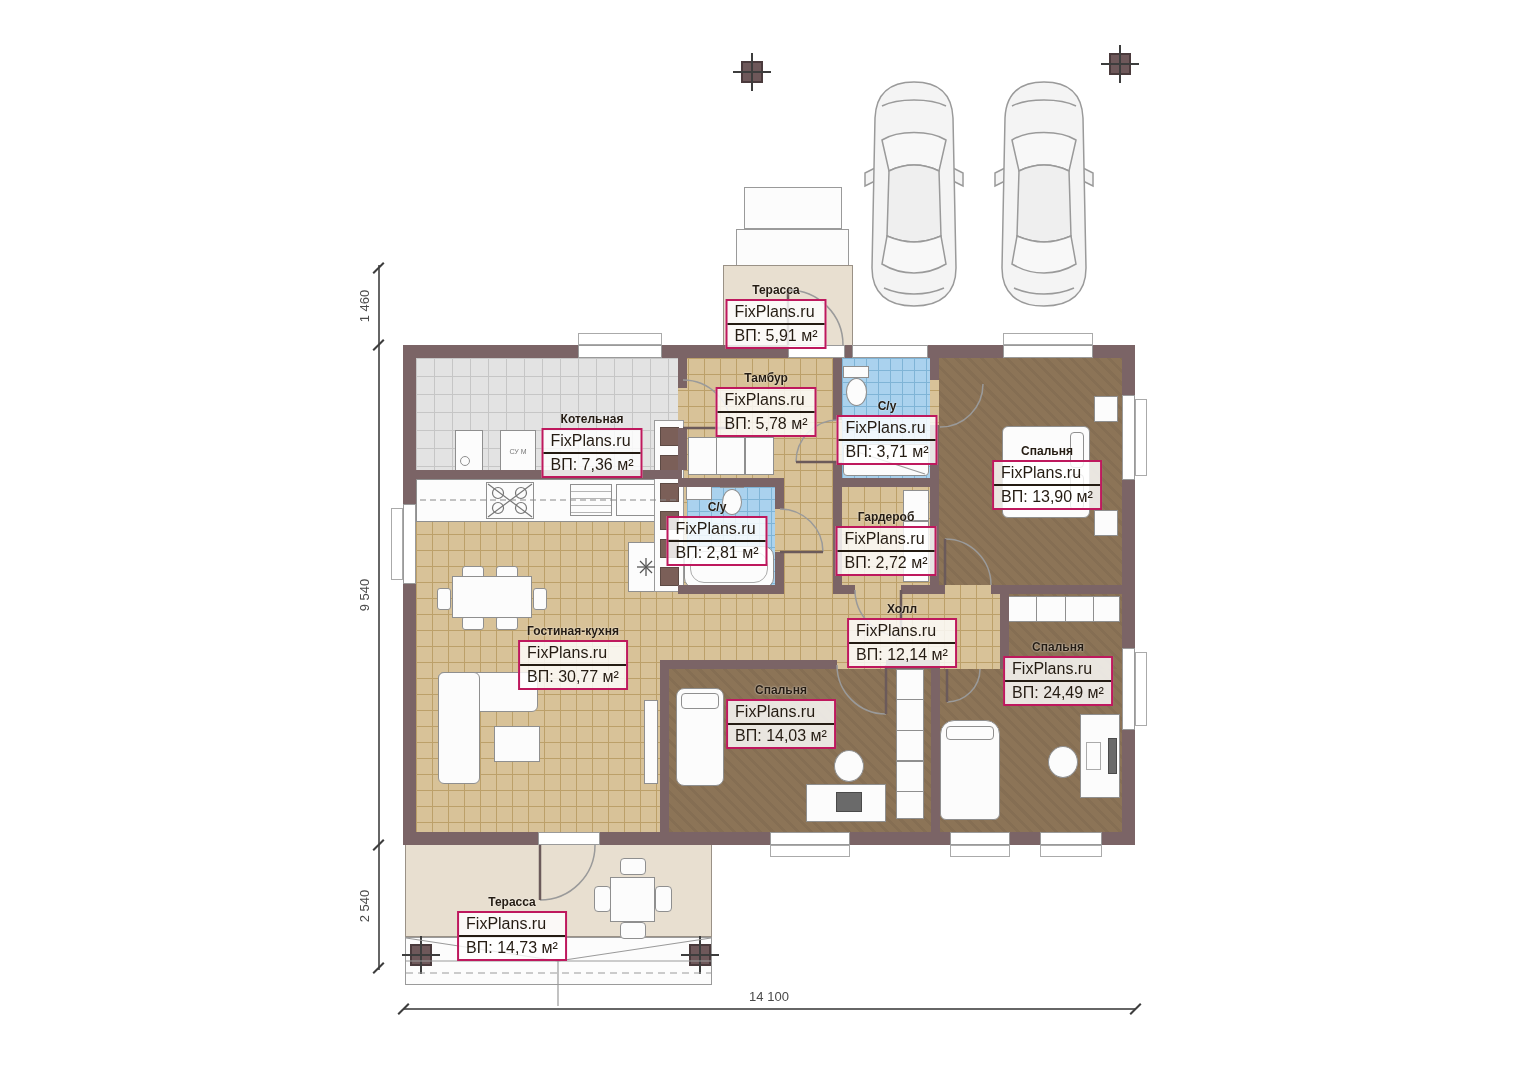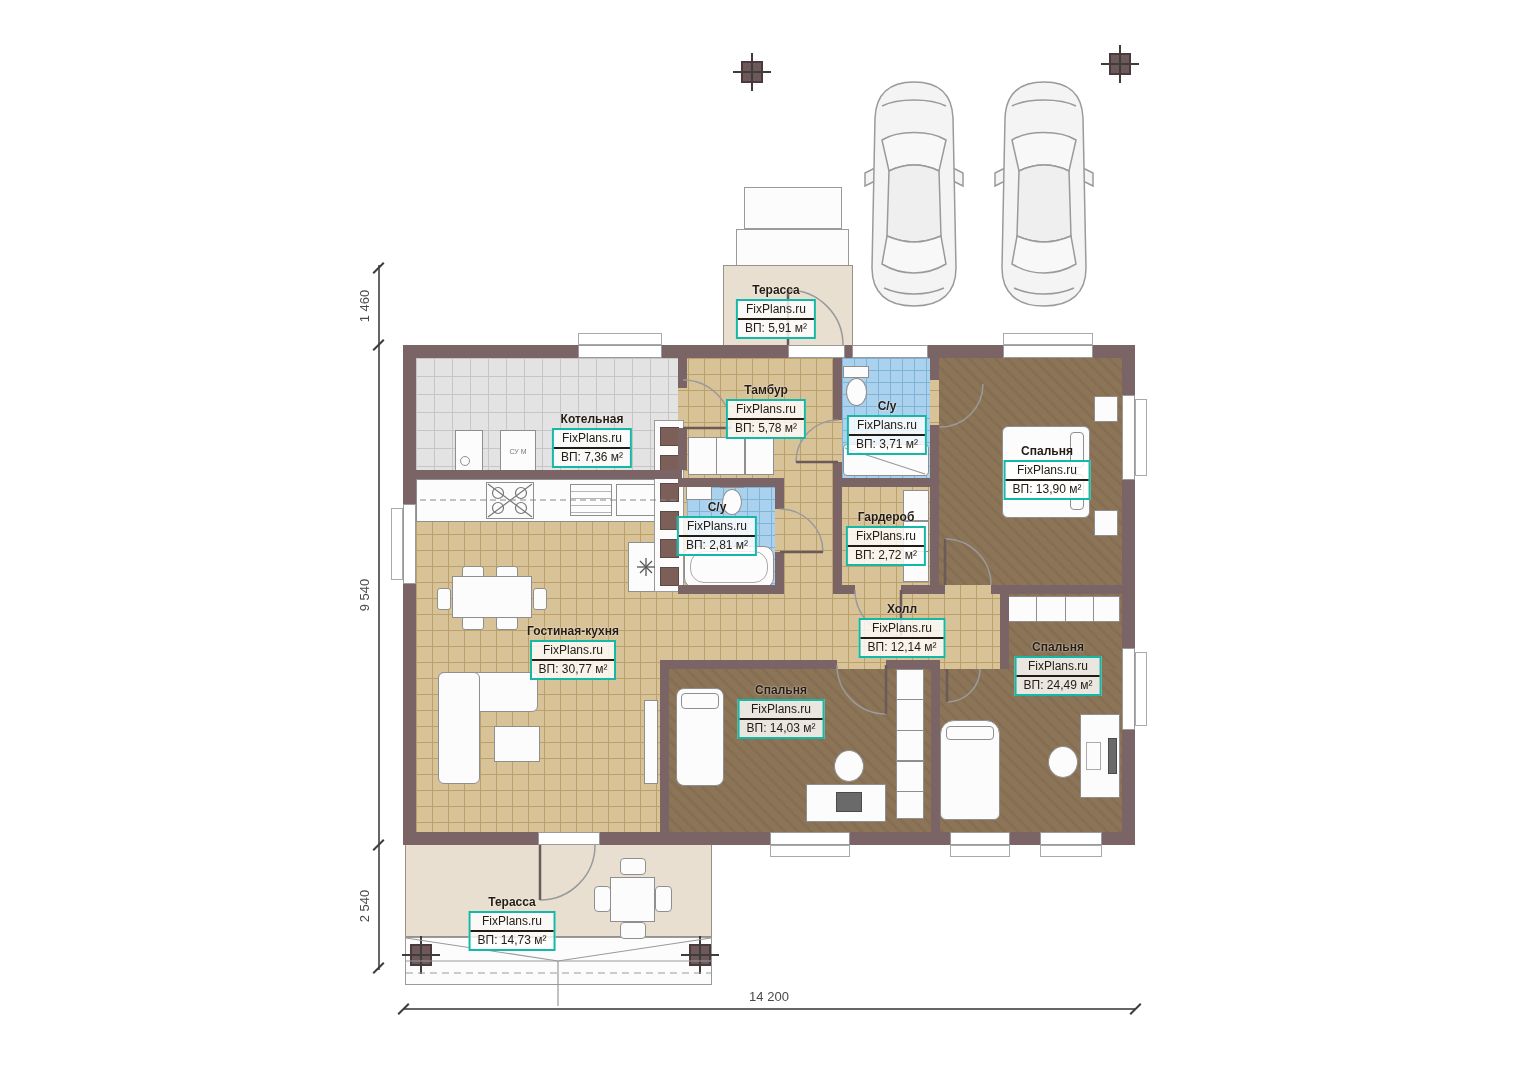--- a/index.html
+++ b/index.html
@@ -20,22 +20,22 @@
   .floor-brown{background-color:#8c7457;
     background-image:repeating-linear-gradient(45deg,rgba(0,0,0,0.05) 0 3px,transparent 3px 9px);}
   .outdoor{position:absolute;background:#e8dfd0;border:1.5px solid #9a9186;box-sizing:border-box;}
   .furn{position:absolute;background:#fcfcfc;border:1.5px solid #8f8f8f;box-sizing:border-box;}
   .window{position:absolute;background:#ffffff;border:1px solid #9a9a9a;box-sizing:border-box;}
   .sill{position:absolute;background:#ffffff;border:1px solid #aaaaaa;box-sizing:border-box;}
   .room-label{position:absolute;display:flex;flex-direction:column;align-items:center;
       transform:translateX(-50%);z-index:40;}
   .room-name{font-weight:bold;font-size:12px;color:#241b12;white-space:nowrap;margin-bottom:2px;
       text-shadow:0 0 2px rgba(255,255,255,0.9);}
-  .label-box{border:2px solid #14b8a6;background:rgba(255,255,255,0.82);text-align:center;
-      font-size:12px;color:#241b12;line-height:1.25;}
+  .label-box{border:2px solid #be185d;background:rgba(255,255,255,0.82);text-align:left;
+      font-size:16px;color:#241b12;line-height:1.25;}
   .label-box .brand{border-bottom:2px solid #241b12;padding:1px 7px;white-space:nowrap;}
   .label-box .area{padding:1px 7px;white-space:nowrap;}
   .dim-line{position:absolute;background:#666;}
   .dim-tick{position:absolute;width:15px;height:2px;background:#3d3d3d;transform:rotate(-45deg);}
   .dim-label{position:absolute;font-size:13px;color:#4a4a4a;white-space:nowrap;}
   .dim-label.v{transform:translate(-50%,-50%) rotate(-90deg);}
   .dim-label.h{transform:translate(-50%,0);}
   .colmark{position:absolute;width:22px;height:22px;background:#6e585a;border:2px solid #4a3a3c;box-sizing:border-box;}
   .colline{position:absolute;background:#3d3d3d;}
   .divided-v{background-image:repeating-linear-gradient(90deg,transparent 0 27px,#8f8f8f 27px 28.5px);}
@@ -292,21 +292,21 @@
   </div>
 
   <div class="room-label" style="left:592px;top:412px;">
     <div class="room-name">Котельная</div>
     <div class="label-box">
       <div class="brand">FixPlans.ru</div>
       <div class="area">ВП: 7,36 м²</div>
     </div>
   </div>
 
-  <div class="room-label" style="left:766px;top:383px;">
+  <div class="room-label" style="left:766px;top:371px;">
     <div class="room-name">Тамбур</div>
     <div class="label-box">
       <div class="brand">FixPlans.ru</div>
       <div class="area">ВП: 5,78 м²</div>
     </div>
   </div>
 
   <div class="room-label" style="left:887px;top:399px;">
     <div class="room-name">С/у</div>
     <div class="label-box">
@@ -384,15 +384,15 @@
   <div class="dim-tick" style="left:371px;top:344px;"></div>
   <div class="dim-tick" style="left:371px;top:844px;"></div>
   <div class="dim-tick" style="left:371px;top:967px;"></div>
   <div class="dim-label v" style="left:364px;top:306px;">1 460</div>
   <div class="dim-label v" style="left:364px;top:595px;">9 540</div>
   <div class="dim-label v" style="left:364px;top:906px;">2 540</div>
 
   <div class="dim-line" style="left:403px;top:1008px;width:732px;height:1.5px;"></div>
   <div class="dim-tick" style="left:396px;top:1008px;"></div>
   <div class="dim-tick" style="left:1128px;top:1008px;"></div>
-  <div class="dim-label h" style="left:769px;top:989px;">14 200</div>
+  <div class="dim-label h" style="left:769px;top:989px;">14 100</div>
 
 </div>
 
 </body></html>

